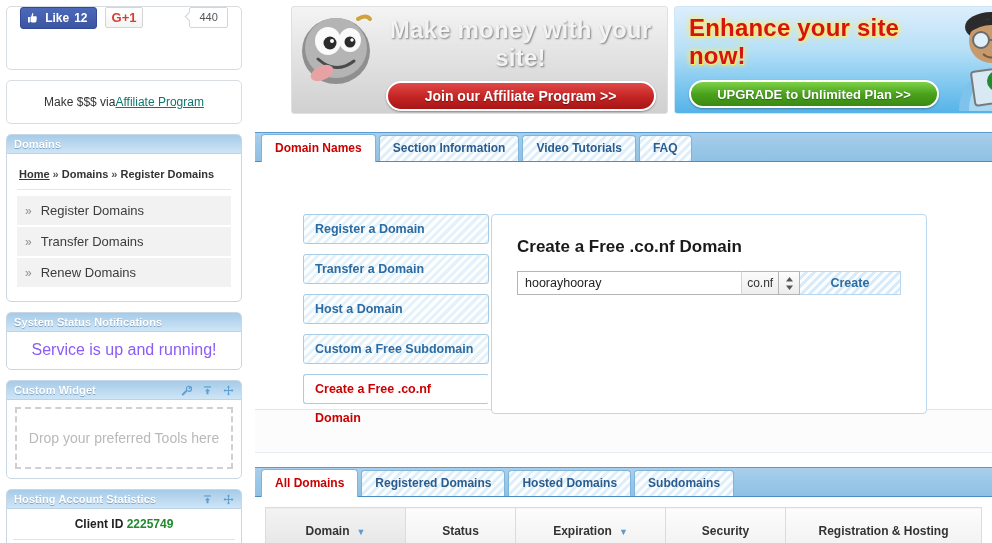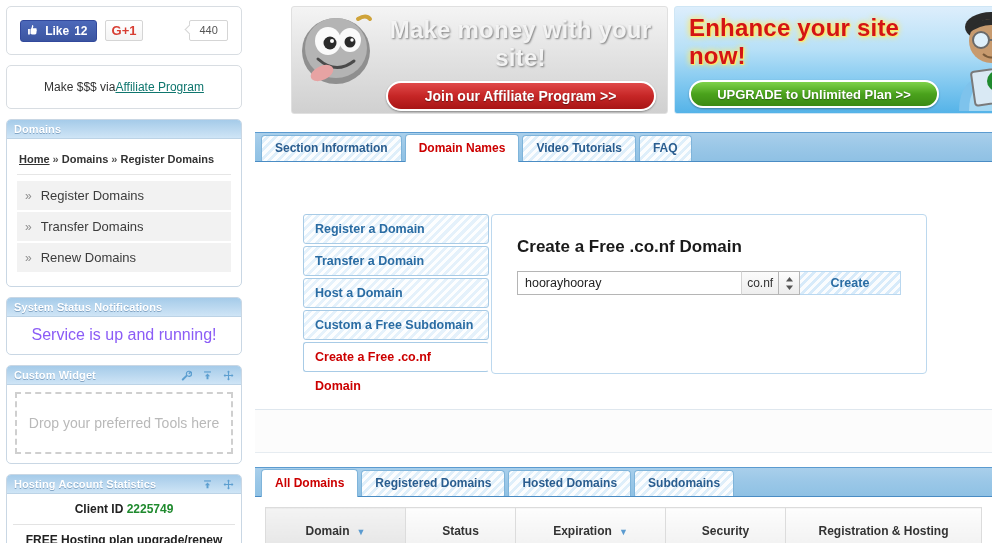--- a/index.html
+++ b/index.html
@@ -21,22 +21,22 @@
     border: 1px solid #c9d7e4;
     border-radius: 5px;
     background: #fff;
     margin-bottom: 10px;
     overflow: hidden;
     box-shadow: 0 0 0 1px rgba(255,255,255,0.6) inset;
   }
   .panel.plain { border:1px solid #d8dde2; }
 
   .social-panel {
-    height: 49px;
-    display: flex; align-items: center; justify-content: center; gap: 8px;
+    height: 64px;
+    display: flex; align-items: flex-start; justify-content: center; gap: 8px;
   }
   .fb-like {
     display: inline-flex; align-items: center; gap: 5px;
     background: linear-gradient(to bottom,#4c69ba,#3b55a0);
     border: 1px solid #32499c;
     border-radius: 3px;
     color: #fff; font-size: 12px; font-weight: bold;
     padding: 3px 8px 3px 6px;
     line-height: 14px;
   }
@@ -214,21 +214,21 @@
 
   .side-btns { width: 186px; }
   .side-btn {
     height: 30px; line-height: 29px;
     font-size: 12.5px; font-weight:bold; color:#2a6ca3;
     border:1px solid #a8cbe6;
     border-radius: 3px;
     background-color: #eef6fc;
     background-image: repeating-linear-gradient(135deg, rgba(255,255,255,.9) 0 3px, rgba(228,241,251,.9) 3px 6px);
     padding: 0 11px;
-    margin-bottom: 2px;
+    margin-bottom: 10px;
     position:relative;
   }
   .side-btn.active {
     background:#fff; background-image:none; color:#cc0000;
     border-right-color:#fff;
     z-index: 3;
   }
 
   .dn-card {
     margin-left: 2px;
@@ -466,22 +466,22 @@
           <path d="M56 70 l8 4 -8 4z" fill="#fff"></path>
         </svg>
       </div>
     </div>
 
   </div>
 
   <div id="main">
 
     <div class="tabstrip">
+      <div class="tab active">Domain Names</div>
       <div class="tab">Section Information</div>
-      <div class="tab active">Domain Names</div>
       <div class="tab">Video Tutorials</div>
       <div class="tab">FAQ</div>
     </div>
 
     <div class="panel-white">
       <div class="dn-layout">
 
         <div class="side-btns">
           <div class="side-btn">Register a Domain</div>
           <div class="side-btn">Transfer a Domain</div>

